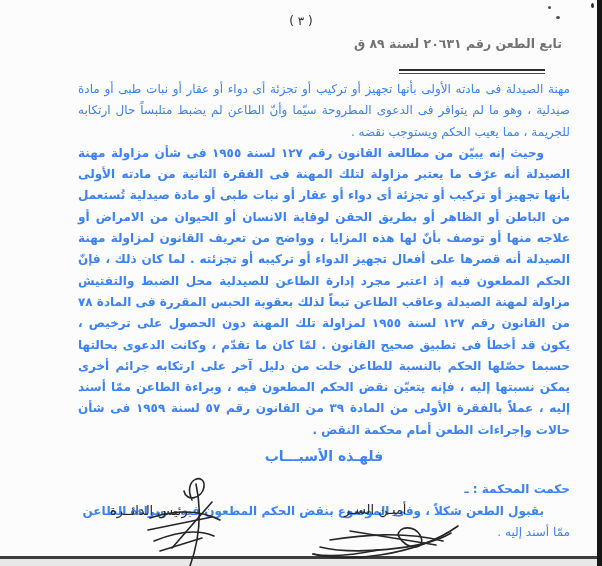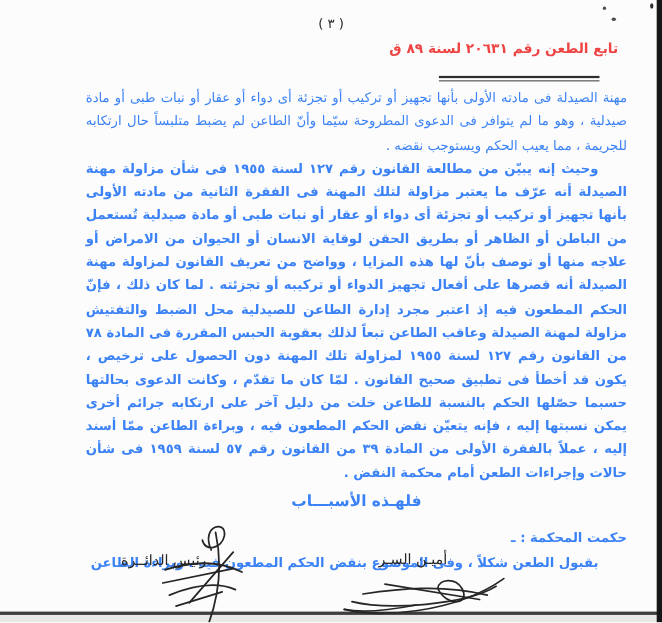--- a/index.html
+++ b/index.html
@@ -7,21 +7,21 @@
     position:relative;width:602px;height:566px;overflow:hidden;
     background:#fcfcfc;color:#1f1f1f;
     font-family:"DejaVu Sans",sans-serif;
   }
   .pagenum{
     position:absolute;top:14px;left:0;width:100%;text-align:center;
     font-size:12px;letter-spacing:3px;color:#2a2a2a;
   }
   .case-header{
     position:absolute;top:36px;right:40px;
-    font-size:12.5px;font-weight:bold;color:#ef4444;text-align:right;
+    font-size:12.5px;font-weight:bold;color:#737373;text-align:right;
   }
   .header-rule{
     position:absolute;top:69px;right:57px;width:146px;height:2px;
     border-top:2px solid #2e2e2e;border-bottom:1px solid #4a4a4a;
   }
   .body-text{
     position:absolute;top:79px;right:32px;width:492px;
     font-size:12px;line-height:21.3px;text-align:justify;color:#3b82f6;
   }
   .body-text p{margin:0;}
@@ -56,20 +56,21 @@
   <div class="case-header" dir="rtl">تابع الطعن رقم ٢٠٦٣١ لسنة ٨٩ ق</div>
 
   <div class="header-rule"></div>
 
   <div class="body-text" dir="rtl">
     <p>مهنة الصيدلة فى مادته الأولى بأنها تجهيز أو تركيب أو تجزئة أى دواء أو عقار أو نبات طبى أو مادة صيدلية ، وهو ما لم يتوافر فى الدعوى المطروحة سيّما وأنّ الطاعن لم يضبط متلبساً حال ارتكابه للجريمة ، مما يعيب الحكم ويستوجب نقضه .</p>
     <p class="indent">وحيث إنه يبيّن من مطالعة القانون رقم ١٢٧ لسنة ١٩٥٥ فى شأن مزاولة مهنة الصيدلة أنه عرّف ما يعتبر مزاولة لتلك المهنة فى الفقرة الثانية من مادته الأولى بأنها تجهيز أو تركيب أو تجزئة أى دواء أو عقار أو نبات طبى أو مادة صيدلية تُستعمل من الباطن أو الظاهر أو بطريق الحقن لوقاية الانسان أو الحيوان من الامراض أو علاجه منها أو توصف بأنّ لها هذه المزايا ، وواضح من تعريف القانون لمزاولة مهنة الصيدلة أنه قصرها على أفعال تجهيز الدواء أو تركيبه أو تجزئته . لما كان ذلك ، فإنّ الحكم المطعون فيه إذ اعتبر مجرد إدارة الطاعن للصيدلية محل الضبط والتفتيش مزاولة لمهنة الصيدلة وعاقب الطاعن تبعاً لذلك بعقوبة الحبس المقررة فى المادة ٧٨ من القانون رقم ١٢٧ لسنة ١٩٥٥ لمزاولة تلك المهنة دون الحصول على ترخيص ، يكون قد أخطأ فى تطبيق صحيح القانون . لمّا كان ما تقدّم ، وكانت الدعوى بحالتها حسبما حصّلها الحكم بالنسبة للطاعن خلت من دليل آخر على ارتكابه جرائم أخرى يمكن نسبتها إليه ، فإنه يتعيّن نقض الحكم المطعون فيه ، وبراءة الطاعن ممّا أسند إليه ، عملاً بالفقرة الأولى من المادة ٣٩ من القانون رقم ٥٧ لسنة ١٩٥٩ فى شأن حالات وإجراءات الطعن أمام محكمة النقض .</p>
     <div class="reasons">فلهـذه الأسبـــاب</div>
     <div class="ruling-intro">حكمت المحكمة : ـ</div>
     <div class="indent">بقبول الطعن شكلاً ، وفى الموضوع بنقض الحكم المطعون فيه ، وبراءة الطاعن</div>
+    <div>ممّا أسند إليه .</div>
   </div>
 
   <div class="sig-label sec-label" dir="rtl">أميـن السـر</div>
 
   <div class="sig sec-sig">
     <svg width="158" height="50" viewBox="0 0 158 50" xmlns="http://www.w3.org/2000/svg">
       <g fill="none" stroke="#262626" stroke-width="1.6" stroke-linecap="round">
         <path d="M5,40 C35,48 105,44 150,12"></path>
         <path d="M12,33 C45,41 115,36 143,19"></path>
         <path d="M22,26 C55,21 95,17 135,27"></path>

